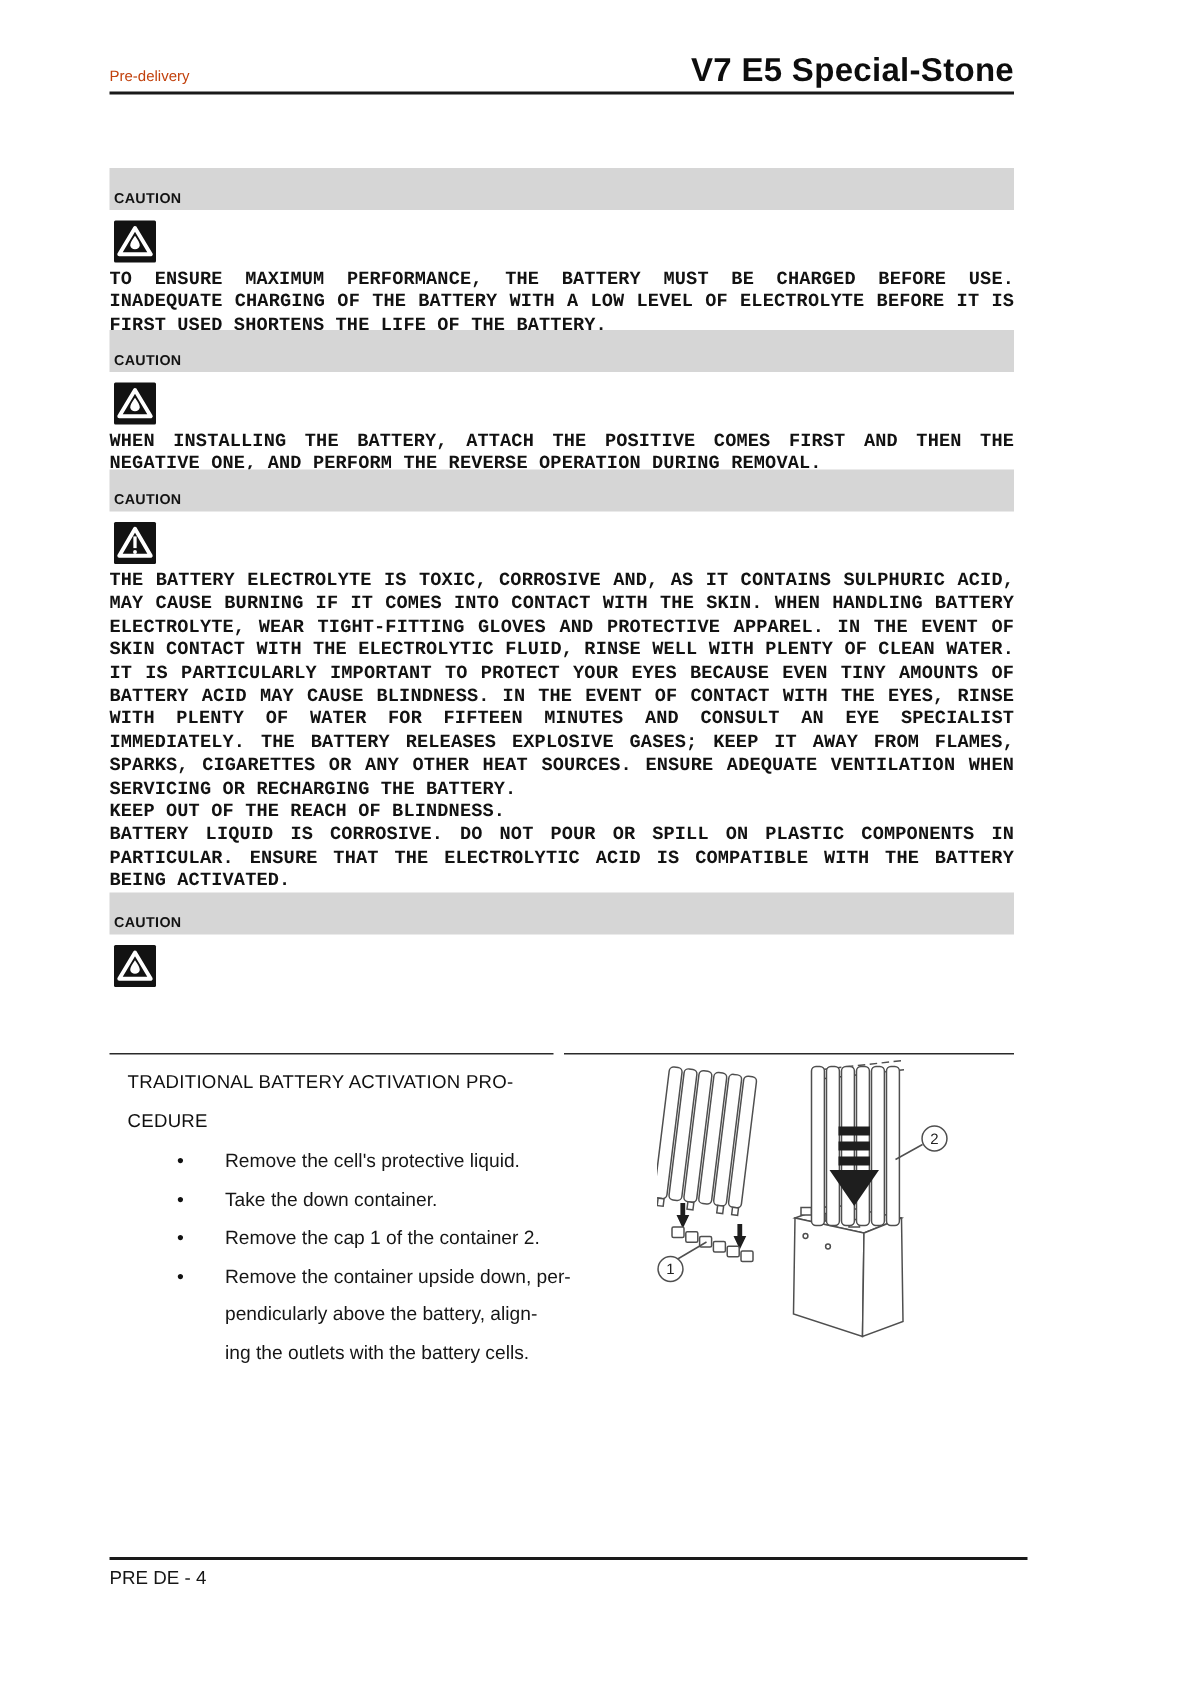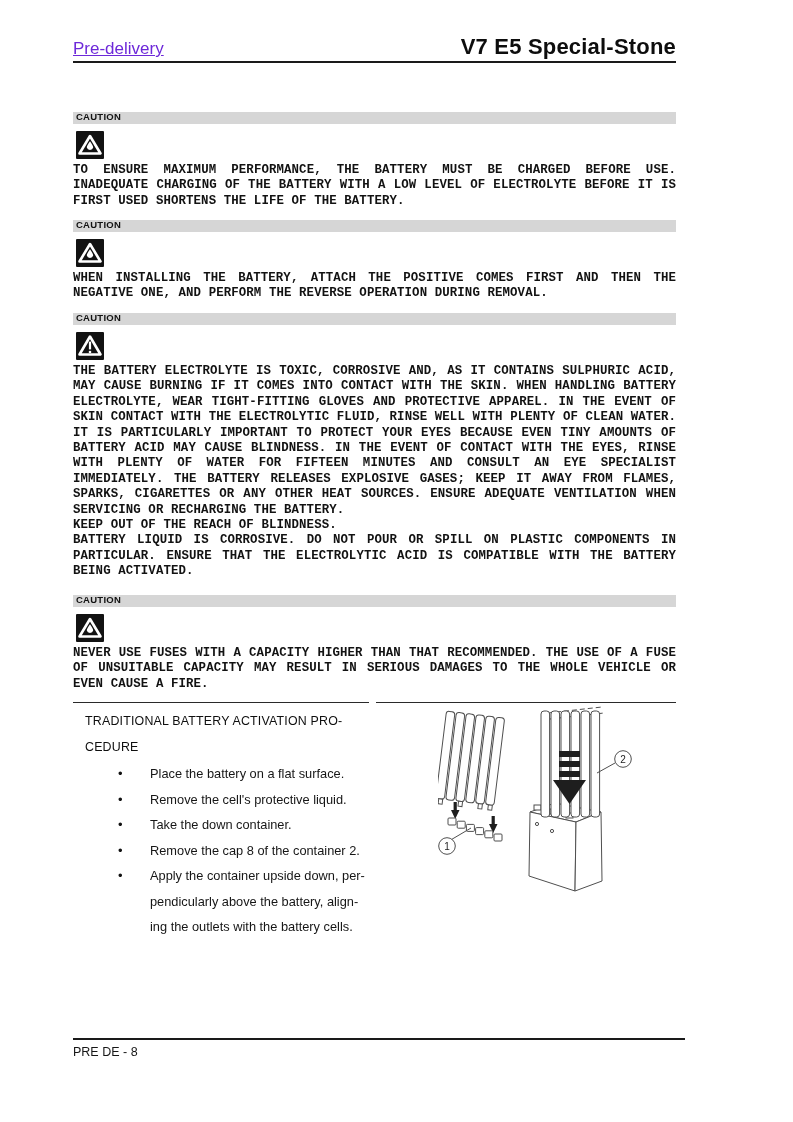--- a/index.html
+++ b/index.html
@@ -5,28 +5,28 @@
   * { margin:0; padding:0; box-sizing:border-box; }
   html,body { background:#ffffff; }
   .page {
     position:relative; width:793px; height:1122px; background:#fff;
     font-family:"Liberation Sans","DejaVu Sans",sans-serif; color:#141414; overflow:hidden;
   }
   .abs { position:absolute; left:73px; width:603px; background:#fff; }
 
   
   .page-header { top:34px; display:flex; justify-content:space-between; align-items:baseline; background:transparent; }
-  .hdr-section { font-size:17px; color:#6d28d9;text-decoration:underline; }
+  .hdr-section { font-size:10px; color:#c2410c; }
   .hdr-title   { font-size:22px; font-weight:700; color:#0d0d0d; letter-spacing:.2px; }
   .hdr-rule { top:61px; height:2px; background:#1a1a1a; }
 
   
   .caution-bar {
     background:#d6d6d6; color:#121212; font-weight:700; font-size:9.5px;
-    letter-spacing:.25px; padding:0 0 2px 3px; line-height:10px;
+    letter-spacing:.25px; padding:16px 0 2px 3px; line-height:10px;
   }
   .cicon { width:28px; height:28px; background:#121212; margin:7px 0 4px 3px; border-radius:1px; }
   .cicon svg { display:block; }
   .ctext {
     font-weight:700; font-size:12.4px; line-height:15.4px; text-align:justify;
     color:#121212; letter-spacing:.1px;font-family:Liberation Mono, monospace;
   }
   .ctext p { margin:0; }
   .c1 { top:112px; } .c2 { top:220px; } .c3 { top:313px; } .c4 { top:595px; }
 
@@ -107,42 +107,38 @@
   </div>
 
   <div class="abs c4">
     <div class="caution-bar">CAUTION</div>
     <div class="cicon">
       <svg width="28" height="28" viewBox="0 0 28 28">
         <path d="M14 5 L24.5 22.5 L3.5 22.5 Z" fill="none" stroke="#fff" stroke-width="2.6" stroke-linejoin="round"></path>
         <path d="M14 10.2 C12 13.2 10.8 14.9 10.8 16.6 A3.3 3.3 0 0 0 17.2 16.6 C17.2 14.9 16 13.2 14 10.2 Z" fill="#fff"></path>
       </svg>
     </div>
-    <div class="ctext">NEVER USE FUSES WITH A CAPACITY HIGHER THAN THAT RECOMMENDED. THE USE OF A FUSE OF UNSUITABLE CAPACITY MAY RESULT IN SERIOUS DAMAGES TO THE WHOLE VEHICLE OR EVEN CAUSE A FIRE.</div>
   </div>
 
   <div class="abs procedure">
     <div class="proc-left">
       <div class="proc-heading">TRADITIONAL BATTERY ACTIVATION PRO-
 CEDURE</div>
       <ul class="proc-bullets">
         <li>
-            <span class="bullet-text">Place the battery on a flat surface.</span>
-          </li>
-        <li>
             <span class="bullet-text">Remove the cell's protective liquid.</span>
           </li>
         <li>
             <span class="bullet-text">Take the down container.</span>
           </li>
         <li>
-            <span class="bullet-text">Remove the cap 8 of the container 2.</span>
-          </li>
-        <li>
-            <span class="bullet-text">Apply the container upside down, per-
+            <span class="bullet-text">Remove the cap 1 of the container 2.</span>
+          </li>
+        <li>
+            <span class="bullet-text">Remove the container upside down, per-
 pendicularly above the battery, align-
 ing the outlets with the battery cells.</span>
           </li>
       </ul>
     </div>
     <div class="proc-gap"></div>
     <div class="proc-right">
       <div class="figure-wrap">
         <svg width="200" height="195" viewBox="0 0 200 195">
 
@@ -203,15 +199,15 @@
 
           <line class="fig-line" x1="177" y1="58" x2="159" y2="68"></line>
           <circle class="fig-fill" cx="185" cy="54" r="8.3"></circle>
           <text class="fig-num" x="185" y="57.5" text-anchor="middle">2</text>
         </svg>
       </div>
     </div>
   </div>
 
   <div class="abs footer-rule"></div>
-  <div class="abs footer-label">PRE DE - 8</div>
+  <div class="abs footer-label">PRE DE - 4</div>
 
 </div>
 
 </body></html>

